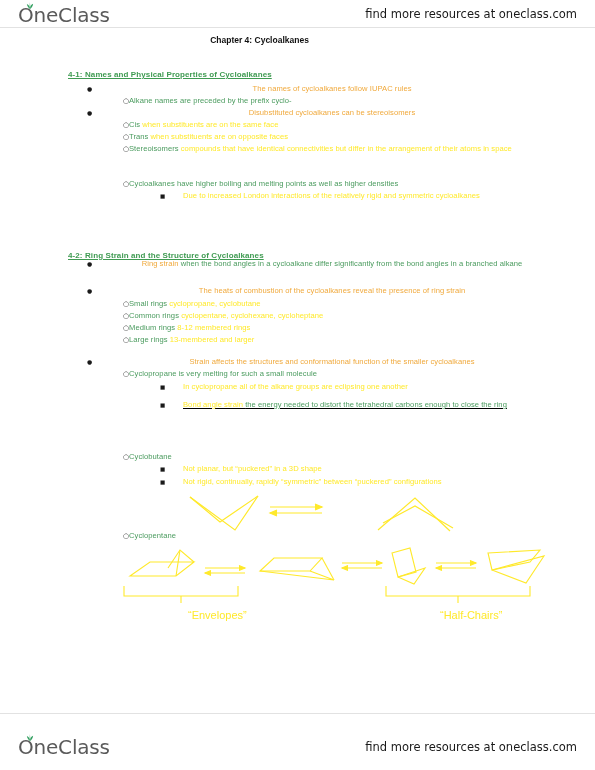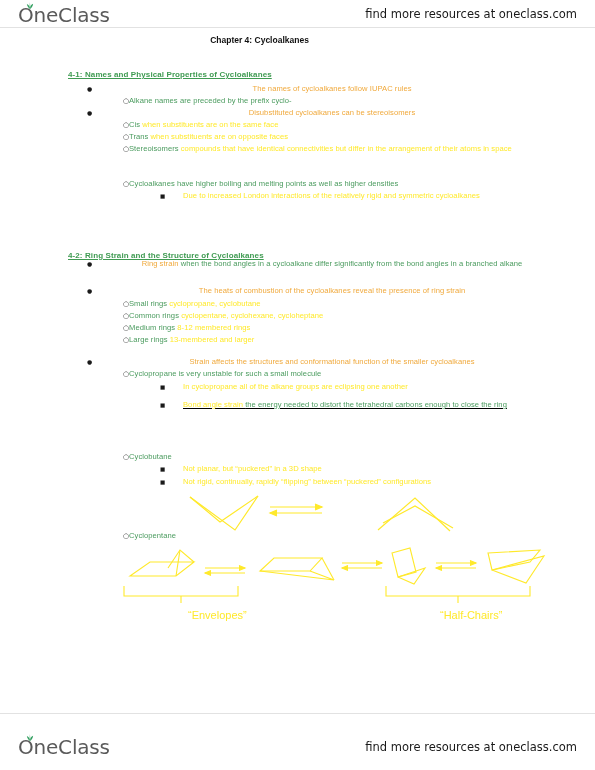--- a/index.html
+++ b/index.html
@@ -196,21 +196,21 @@
     <span class="txt"><span class="g">Large rings </span><span class="y">13-membered and larger</span></span>
   </div>
 
   <div class="li lvl1" style="top:357px;">
     <span class="bul bul-1">●</span>
     <span class="txt"><span class="o">Strain affects the structures and conformational function of the smaller cycloalkanes</span></span>
   </div>
 
   <div class="li lvl2" style="top:369px;">
     <span class="bul bul-2">○</span>
-    <span class="txt"><span class="g">Cyclopropane is very unstable for such a small molecule</span></span>
+    <span class="txt"><span class="g">Cyclopropane is very melting for such a small molecule</span></span>
   </div>
 
   <div class="li lvl3" style="top:382px;">
     <span class="bul bul-3">■</span>
     <span class="txt"><span class="y">In cyclopropane all of the alkane groups are eclipsing one another</span></span>
   </div>
 
 
   <div class="li lvl3" style="top:400px;text-decoration:underline;">
     <span class="bul bul-3">■</span>
@@ -222,21 +222,21 @@
     <span class="txt"><span class="g">Cyclobutane</span></span>
   </div>
 
   <div class="li lvl3" style="top:464px;">
     <span class="bul bul-3">■</span>
     <span class="txt"><span class="y">Not planar, but “puckered” in a 3D shape</span></span>
   </div>
 
   <div class="li lvl3" style="top:477px;">
     <span class="bul bul-3">■</span>
-    <span class="txt"><span class="y">Not rigid, continually, rapidly “flipping” between “puckered” configurations</span></span>
+    <span class="txt"><span class="y">Not rigid, continually, rapidly “symmetric” between “puckered” configurations</span></span>
   </div>
 
   <svg class="diagram" style="left:110px;top:488px;" width="420" height="48" viewBox="0 0 420 48">
     <g stroke="#ffe92b" stroke-width="1.2" fill="none">
 
       <polyline points="80,9 110,34 148,8"></polyline>
       <polyline points="80,9 125,42 148,8"></polyline>
 
       <line x1="160" y1="19" x2="212" y2="19"></line>
       <polyline points="205,16 212,19 205,22" fill="#ffe92b"></polyline>

